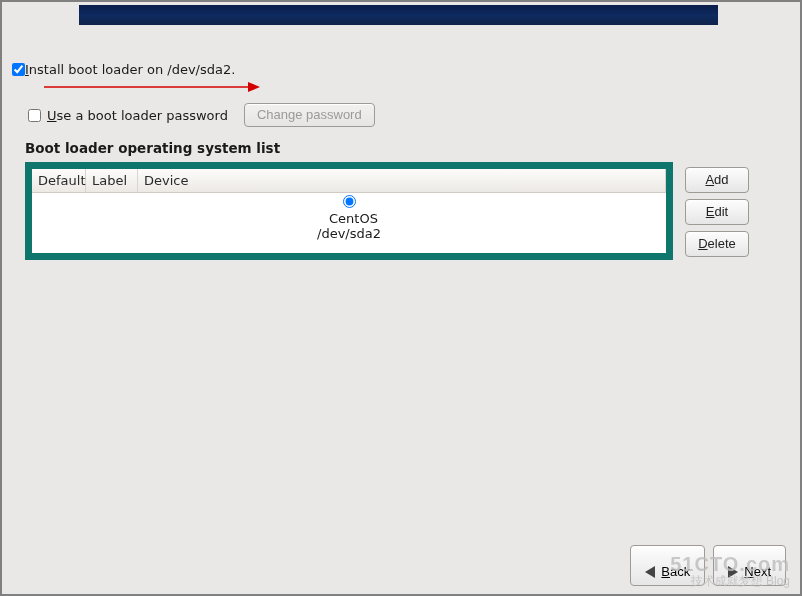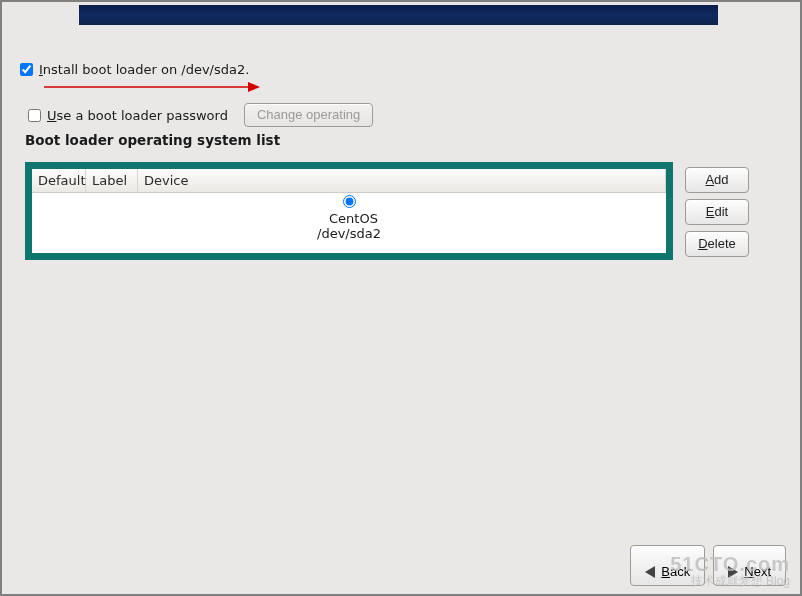--- a/index.html
+++ b/index.html
@@ -19,22 +19,22 @@
     pointer-events: none;
   }
   .banner {
     position: absolute;
     left: 79px; top: 5px;
     width: 639px; height: 20px;
     background: linear-gradient(to bottom, #0a1d4a 0%, #0e2a60 50%, #10244a 100%);
   }
   .row-install {
     position: absolute;
-    left: 20px; top: 62px;
-    display: flex; align-items: center; gap: 6px; justify-content: space-between;
+    left: 12px; top: 62px;
+    display: flex; align-items: center;  justify-content: space-between;
   }
   input[type="checkbox"] {
     width: 13px; height: 13px;
     margin: 0;
   }
   .mnemonic { text-decoration: underline; }
   .btn {
     background: linear-gradient(to bottom, #fdfdfd, #e6e6e6);
     border: 1px solid #9e9a95;
     border-radius: 4px;
@@ -56,21 +56,21 @@
     background: linear-gradient(to bottom, #f2f1f0, #e6e5e3);
     cursor: default;
   }
   .row-pw {
     position: absolute;
     left: 28px; top: 103px;
     display: flex; align-items: center; gap: 6px;
   }
   .section-title {
     position: absolute;
-    left: 25px; top: 132px;
+    left: 25px; top: 140px;
     font-weight: bold;
     font-size: 13.5px;
   }
   .table-wrap {
     position: absolute;
     left: 25px; top: 162px;
     width: 648px; height: 98px;
     background: #fff;
     border: 7px solid #0f766e;
   }
@@ -171,21 +171,21 @@
 <svg class="red-arrow" viewBox="0 0 216 10">
   <line x1="0" y1="5" x2="204" y2="5" stroke="#d40000" stroke-width="1.6"></line>
   <polygon points="204,0 216,5 204,10" fill="#d40000"></polygon>
 </svg>
 
 <div class="row-pw">
   <input type="checkbox" style="">
   <label>
     <span class="mnemonic">U</span><span>se a boot loader password</span>
   </label>
-  <button class="btn disabled" style="margin-left:10px">Change operating</button>
+  <button class="btn disabled" style="margin-left:10px">Change password</button>
 </div>
 
 <div class="section-title">Boot loader operating system list</div>
 
 <div class="table-wrap">
   <div class="thead">
     <div class="th th-default">Default</div>
     <div class="th th-label">Label</div>
     <div class="th th-device">Device</div>
   </div>

